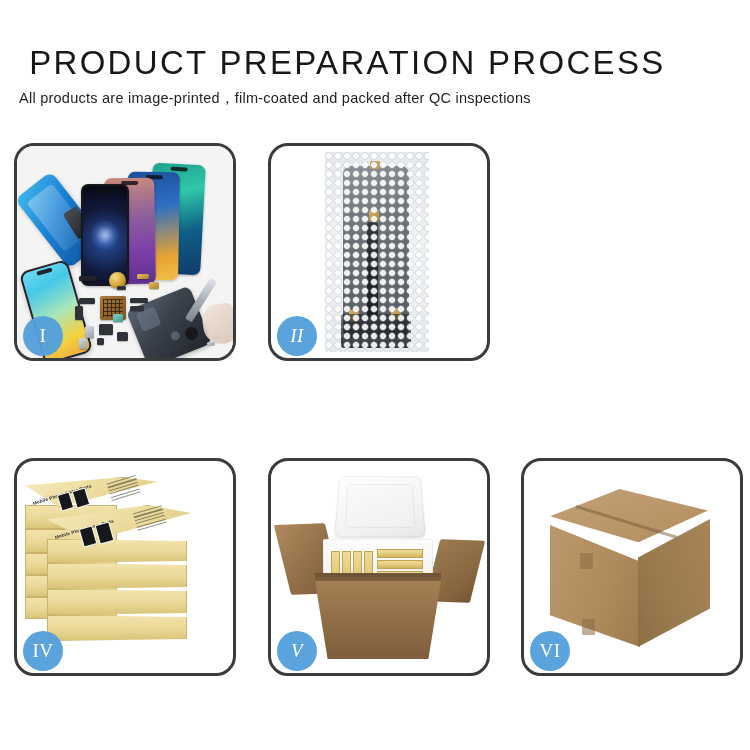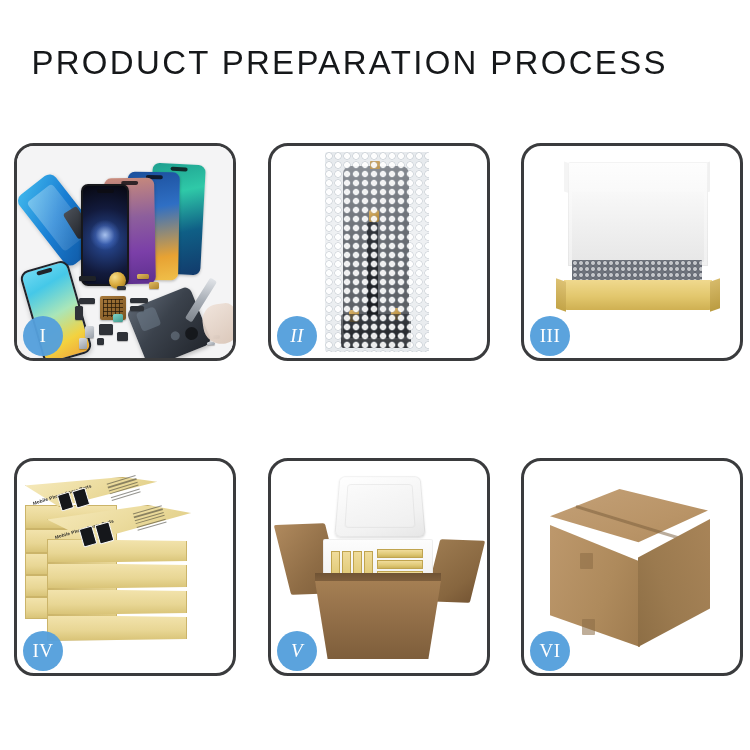--- a/index.html
+++ b/index.html
@@ -15,21 +15,22 @@
     position: relative;
   }
 
   
   .header {
     position: absolute;
     left: 0;
     top: 0;
     width: 678px;
     height: 128px;
-    text-align: right;
+    text-align: left;
+    padding-left: 19px;
   }
   .page-title {
     margin: 0;
     padding-top: 42px;
     font-size: 34px;
     font-weight: 500;
     letter-spacing: 2.4px;
     color: #16181a;
     line-height: 40px;
     transform: scaleX(0.97);
@@ -538,20 +539,21 @@
     position: absolute;
     background: rgba(138,108,70,0.55);
     border-radius: 1px;
   }
 </style>
 </head>
 <body>
 
 <div class="header">
   <h1 class="page-title">PRODUCT PREPARATION PROCESS</h1>
+  <p class="page-subtitle">All products are image-printed，film-coated and packed after QC inspections</p>
 </div>
 
 <div class="grid">
 
   <div class="panel r1 c1">
     <div class="panel-inner p1-bg">
       <div class="stage">
         <div class="p1-bluefilm"></div>
 
         <div class="pf pf-teal">
@@ -607,33 +609,20 @@
           <div class="p2-conn" style="left:66px; top:156px;"></div>
           <div class="p2-base"></div>
           <div class="p2-tapetop"></div>
           <div class="p2-bubbles"></div>
         </div>
       </div>
       <div class="badge">II</div>
     </div>
   </div>
 
-  <div class="panel r1 c3">
-    <div class="panel-inner">
-      <div class="stage">
-        <div class="p3-lidwing-l"></div>
-        <div class="p3-lidwing-r"></div>
-        <div class="p3-lidback"></div>
-        <div class="p3-foaminner"></div>
-        <div class="p3-bubblelayer"></div>
-        <div class="p3-boxfront"></div>
-      </div>
-      <div class="badge">III</div>
-    </div>
-  </div>
 
   <div class="panel r2 c1">
     <div class="panel-inner">
       <div class="stage p4">
 
         <div class="kbox" style="left:8px; top:92px; width:92px; height:22px;"></div>
         <div class="kbox" style="left:8px; top:114px; width:92px; height:22px;"></div>
         <div class="kbox" style="left:8px; top:136px; width:92px; height:22px;"></div>
         <div class="kbox" style="left:8px; top:68px; width:92px; height:24px;"></div>
         <div class="kbox" style="left:8px; top:44px; width:92px; height:24px;"></div>

